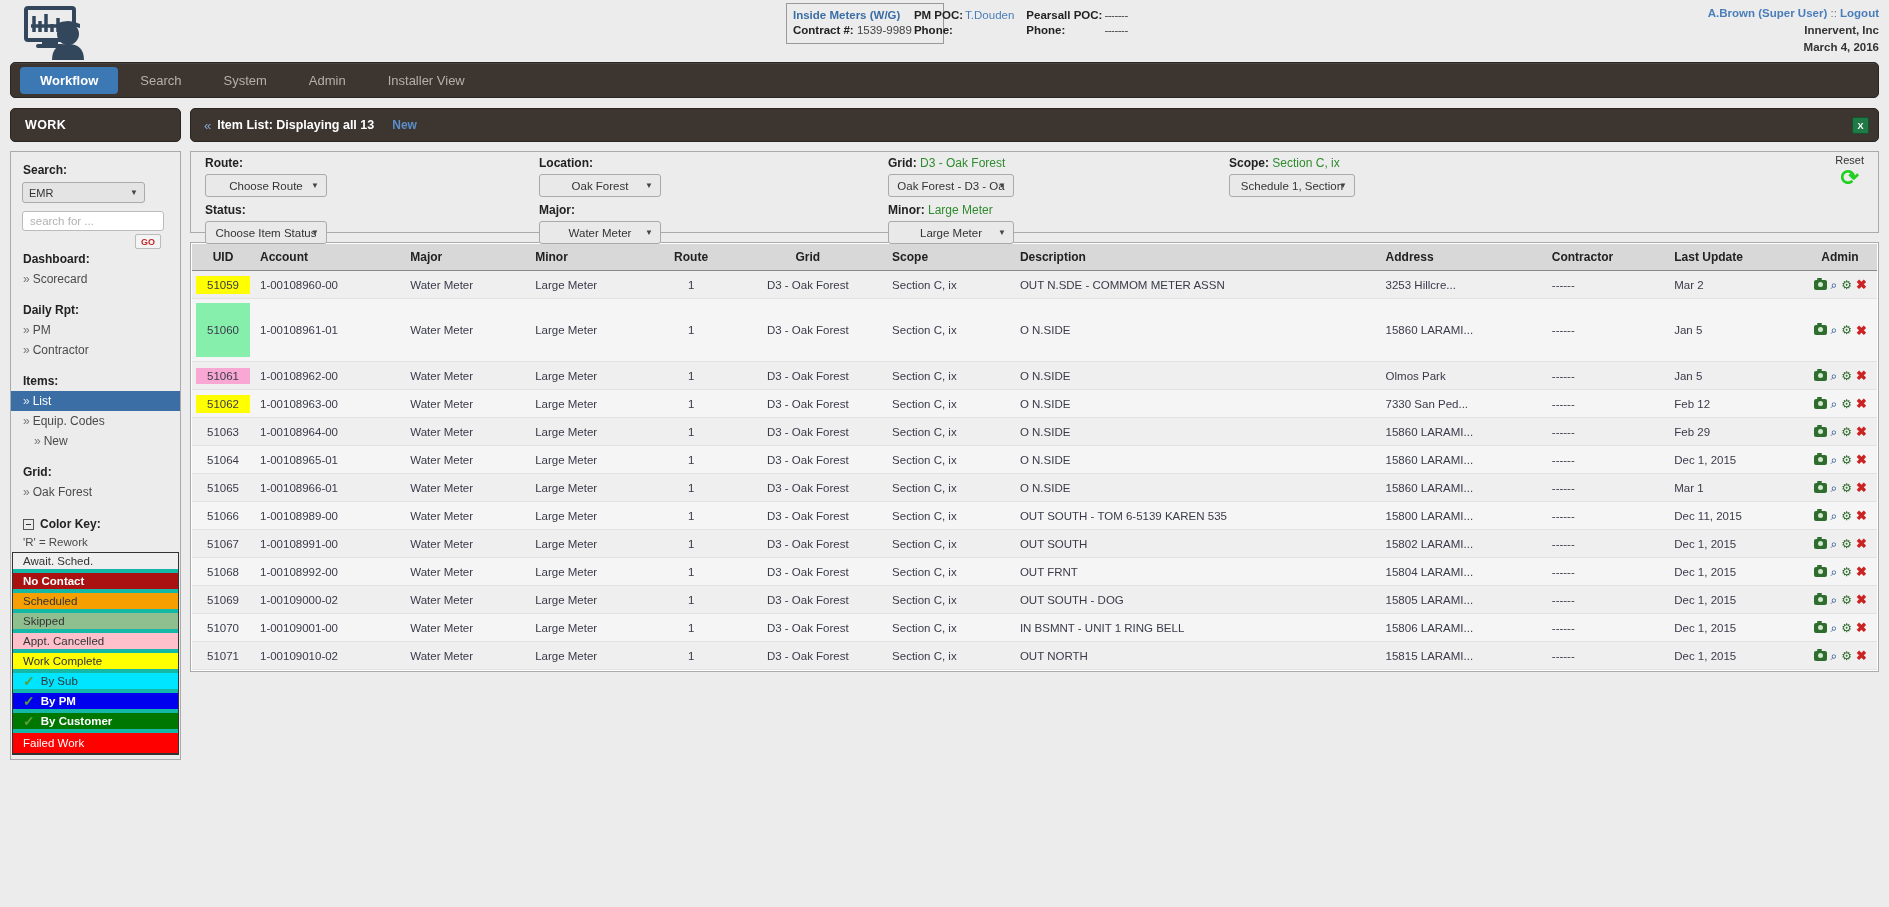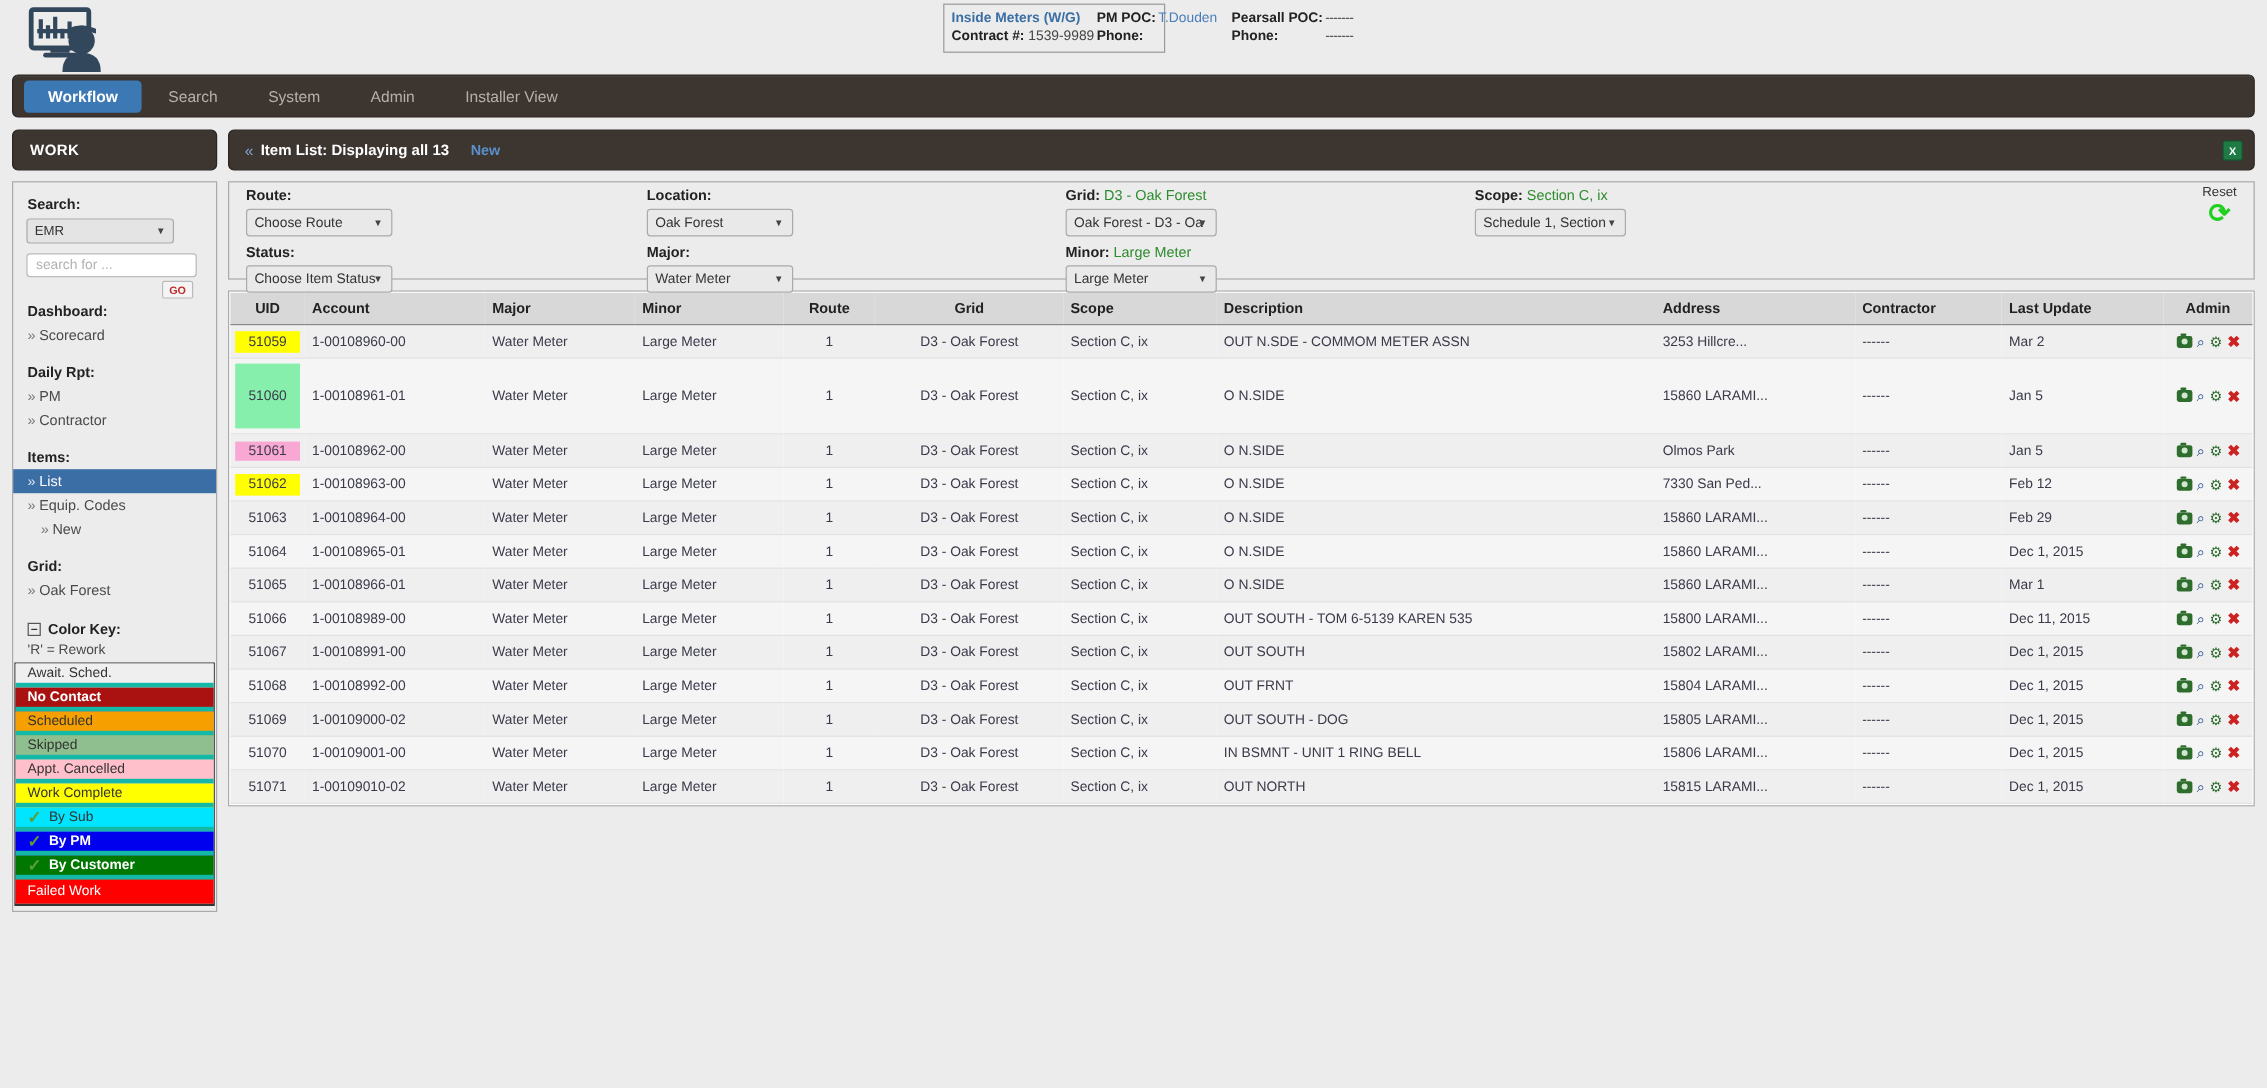--- a/index.html
+++ b/index.html
@@ -20,21 +20,21 @@
     background: #ececec;
   }
   #logo {
     position: absolute;
     left: 18px; top: 2px;
     width: 84px; height: 58px;
   }
   #contract-box {
     position: absolute;
     left: 786px; top: 3px;
-    width: 185px;
+    width: 158px;
     border: 1px solid #999;
     background: #ececec;
     padding: 4px 6px 5px 6px;
     font-size: 11.5px;
     line-height: 15px;
   }
   #contract-box table { border-collapse: collapse; width: 100%; }
   #contract-box td { padding: 0 2px 0 0; white-space: nowrap; font-size: 11.5px; }
   .cb-blue { color: #3a6ea5; font-weight: bold; }
   .cb-lbl  { color: #222; font-weight: bold; }
@@ -269,20 +269,21 @@
     background: #e9e9e9;
     border-radius: 3px;
     height: 23px;
     display: flex;
     align-items: center;
     padding: 0 6px;
     font-size: 11.5px;
     color: #333;
     position: relative;
     cursor: pointer;
+    justify-content: center;
   }
   .f-sel .arrow { position: absolute; right: 7px; font-size: 8px; color: #444; }
   #reset-group { position: absolute; right: 14px; top: 2px; text-align: center; }
   #reset-lbl { font-size: 11px; color: #333; margin-bottom: 2px; }
   #reset-icon {
     font-size: 22px;
     color: #1fd01f;
     line-height: 20px;
     cursor: pointer;
     font-weight: bold;
@@ -382,20 +383,29 @@
         </td>
         <td class="cb-lbl">Phone:</td>
         <td class="cb-val"></td>
         <td class="cb-lbl" style="padding-left:10px">Phone:</td>
         <td class="cb-dash">-------</td>
       </tr>
     </tbody>
       </table>
   </div>
 
+  <div id="user-block">
+    <div>
+      <a href="#">A.Brown (Super User)</a>
+      <span class="sep">::</span>
+      <a href="#">Logout</a>
+    </div>
+    <div>Innervent, Inc</div>
+    <div>March 4, 2016</div>
+  </div>
 </div>
 
 <div id="navbar">
   <div class="nav-item active">Workflow</div>
   <div class="nav-item">Search</div>
   <div class="nav-item">System</div>
   <div class="nav-item">Admin</div>
   <div class="nav-item">Installer View</div>
 </div>
 

